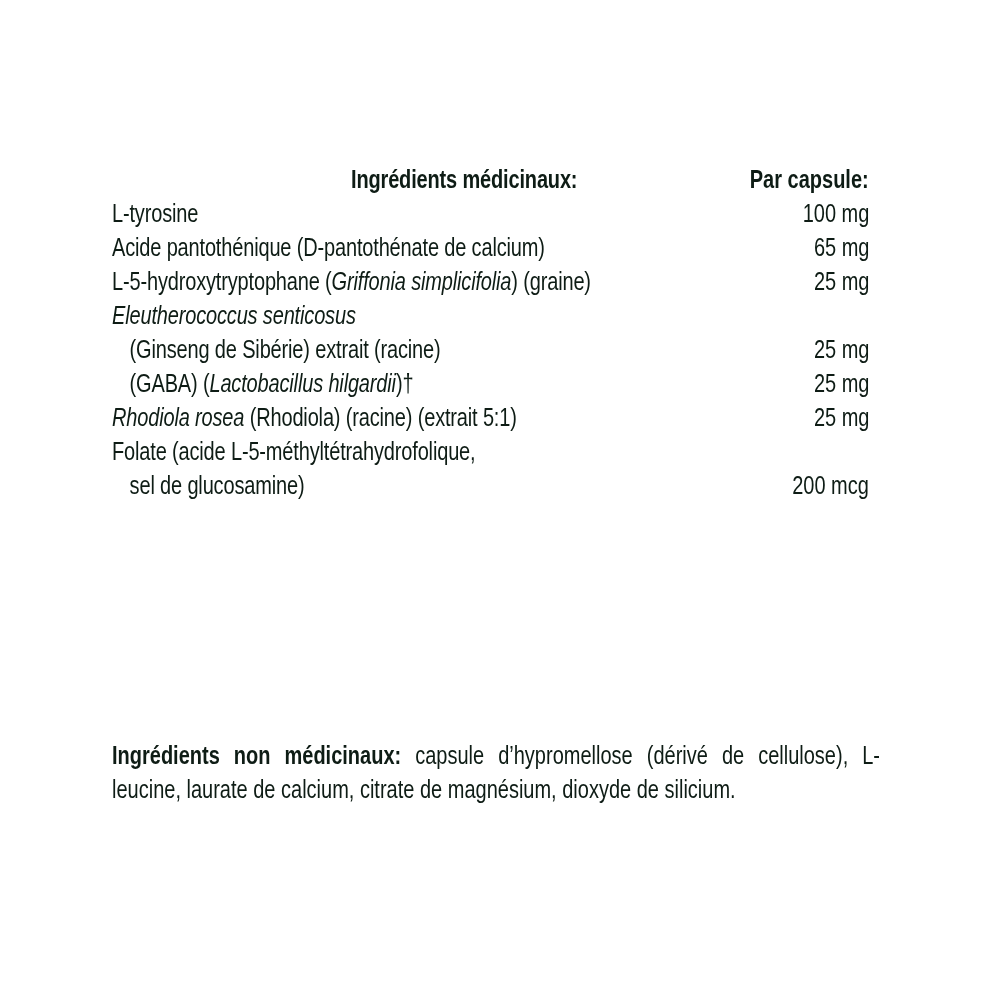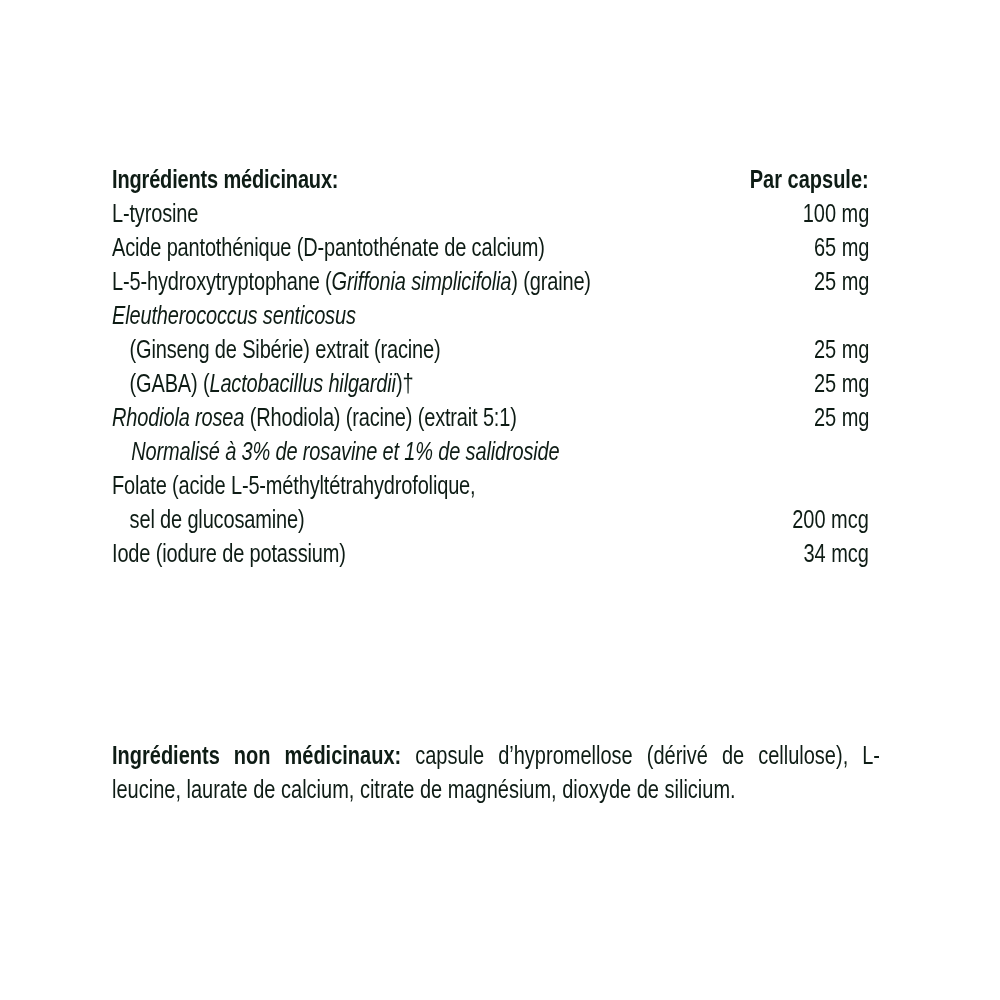--- a/index.html
+++ b/index.html
@@ -35,21 +35,21 @@
       letter-spacing: -0.2px;
     }
     .amt {
       position: absolute;
       right: 3px;
       top: 0;
       transform-origin: right center;
       transform: scaleX(0.80);
       display: inline-block;
     }
-    .bold { font-weight: bold; }
+    .bold { font-weight: bold; text-align: center; }
     .ital { font-style: italic; }
     .indent { padding-left: 22px; }
     .note { padding-left: 24px; font-style: italic; }
     .non-med {
       position: absolute;
       left: 112px;
       top: 738px;
       width: 960px;
       font-size: 25px;
       line-height: 34px;
@@ -95,35 +95,28 @@
 
   <div class="row">
     <span class="cond indent"><span>(GABA) (</span><span class="ital">Lactobacillus hilgardii</span><span>)†</span></span>
     <span class="amt">25 mg</span>
   </div>
 
   <div class="row">
     <span class="cond"><span class="ital">Rhodiola rosea</span><span> (Rhodiola) (racine) (extrait 5:1)</span></span>
     <span class="amt">25 mg</span>
   </div>
-  <div class="row">
-    <span class="cond note">Normalisé à 3% de rosavine et 1% de salidroside</span>
-  </div>
 
 
 
   <div class="row">
     <span class="cond">Folate (acide L-5-méthyltétrahydrofolique,</span>
   </div>
   <div class="row">
     <span class="cond indent">sel de glucosamine)</span>
     <span class="amt">200 mcg</span>
   </div>
 
-  <div class="row">
-    <span class="cond">Iode (iodure de potassium)</span>
-    <span class="amt">34 mcg</span>
-  </div>
 </div>
 
 <div class="non-med">
   <span class="bold">Ingrédients non médicinaux:</span><span> capsule d’hypromellose (dérivé de cellulose), L-leucine, laurate de calcium, citrate de magnésium, dioxyde de silicium.</span>
 </div>
 
 </body></html>

